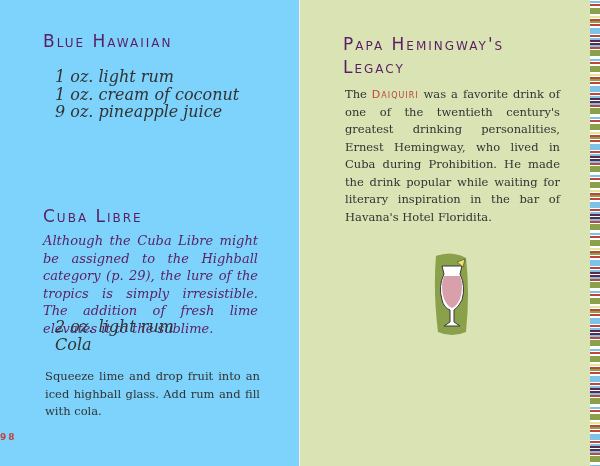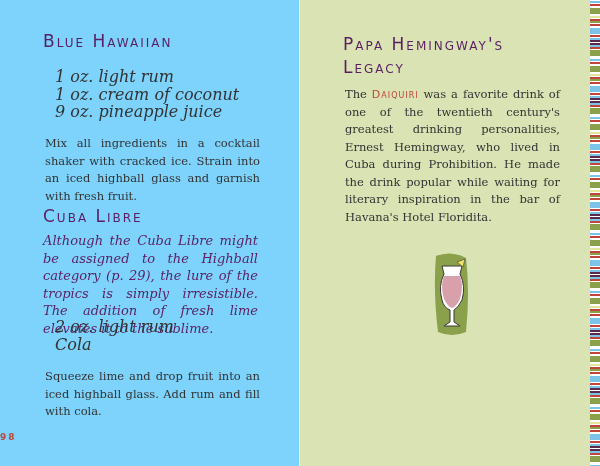--- a/index.html
+++ b/index.html
@@ -88,21 +88,20 @@
 <body>
 
 <div class="page-left">
 
   <h2 class="heading" style="left:43px; top:30px;">Blue Hawaiian</h2>
   <ul class="ingredients" style="left:43px; top:56px; width:220px;">
     <li>1 oz. light rum</li>
     <li>1 oz. cream of coconut</li>
     <li>9 oz. pineapple juice</li>
   </ul>
-  <p class="body-text" style="left:43px; top:133px; width:215px;">Mix all ingredients in a cocktail shaker with cracked ice. Strain into an iced highball glass and garnish with fresh fruit.</p>
 
   <h2 class="heading" style="left:43px; top:205px;">Cuba Libre</h2>
   <p class="intro" style="left:43px; top:232px; width:215px;">Although the Cuba Libre might be assigned to the Highball category (p. 29), the lure of the tropics is simply irresistible. The addition of fresh lime elevates it to the sublime.</p>
   <ul class="ingredients" style="left:43px; top:306px; width:220px;font-style:italic;">
     <li>2 oz. light rum</li>
     <li>Cola</li>
   </ul>
   <p class="body-text" style="left:43px; top:366px; width:215px;">Squeeze lime and drop fruit into an iced highball glass. Add rum and fill with cola.</p>
 
   <div class="page-number">98</div>

